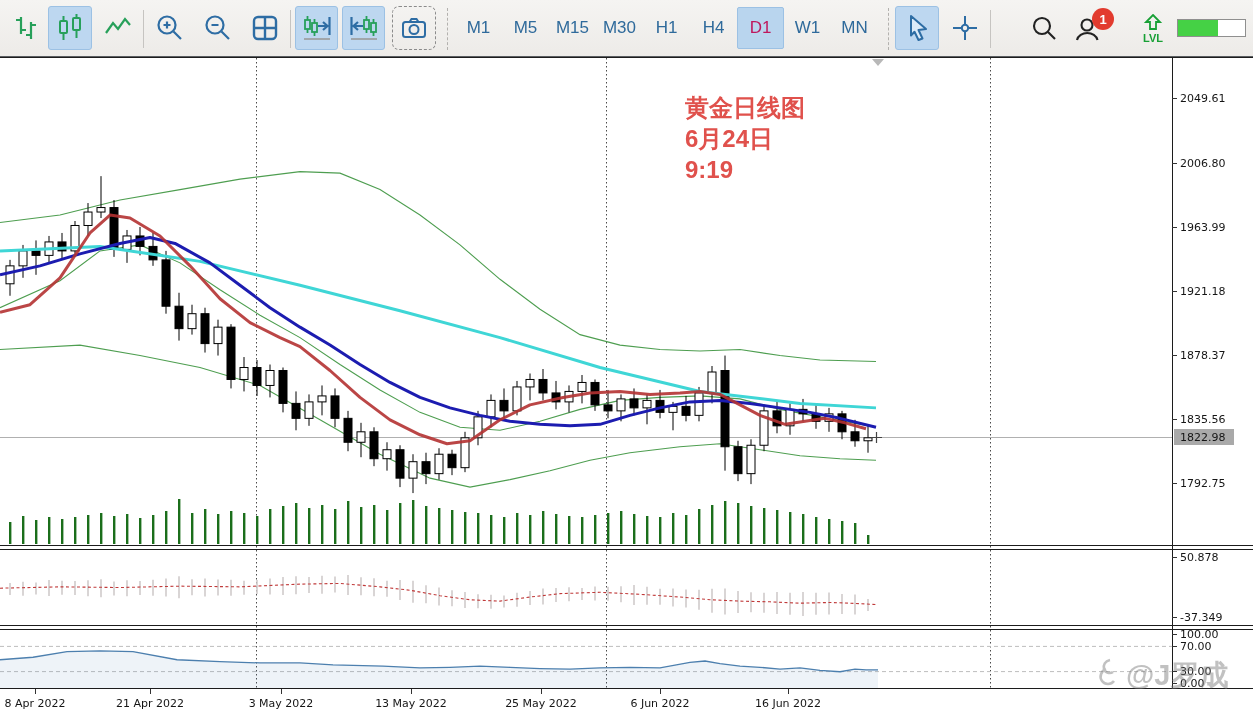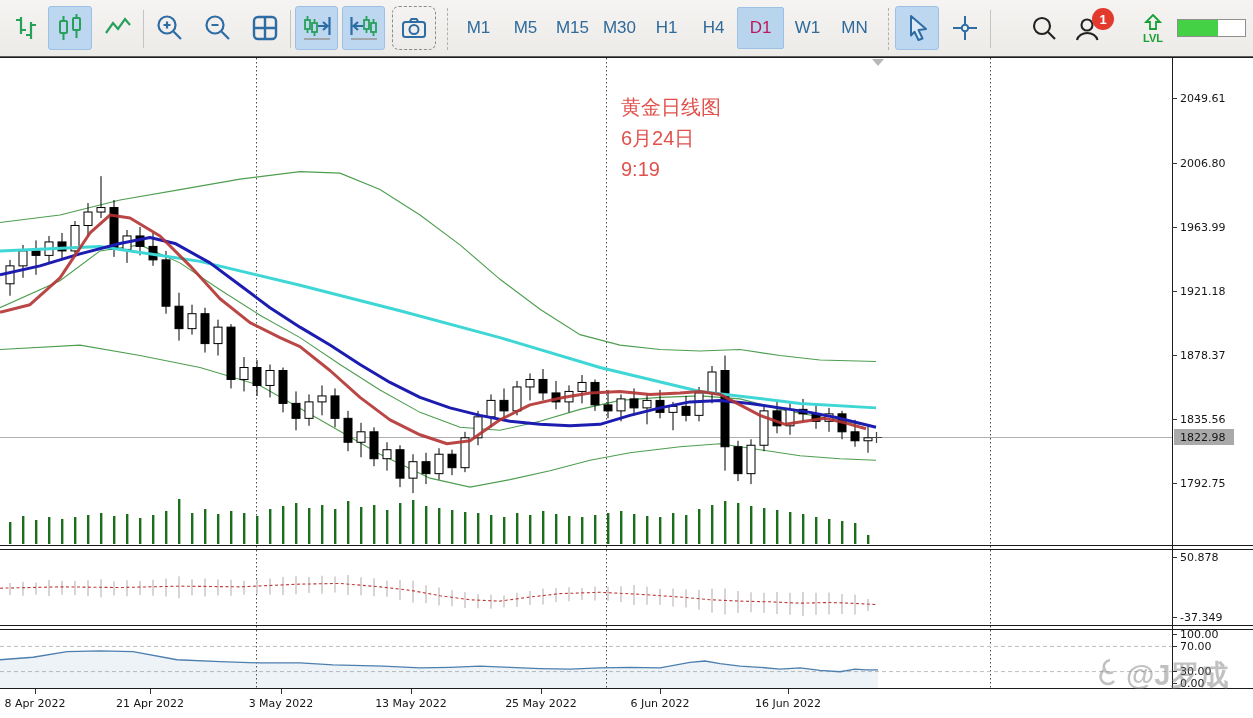--- a/index.html
+++ b/index.html
@@ -22,21 +22,21 @@
          background:#e23b2e;color:#fff;font-size:13px;font-weight:bold;display:flex;
          align-items:center;justify-content:center;z-index:3;}
   .lvl{position:absolute;left:1135px;top:8px;width:36px;height:42px;display:flex;flex-direction:column;
        align-items:center;justify-content:center;color:#18a035;font-size:11px;font-weight:bold;}
   .battery{position:absolute;left:1177px;top:19px;width:69px;height:18px;border:1px solid #8f8f8f;
            background:#fff;box-sizing:border-box;}
   .battery .fill{height:100%;background:#45d145;}
   
   #chart-svg{position:absolute;left:0;top:57px;}
   .axis-text{font-family:"DejaVu Sans",sans-serif;font-size:11px;fill:#151515;}
-  .annotation{position:absolute;left:621px;top:92px;font-size:20px;font-weight:normal;
+  .annotation{position:absolute;left:685px;top:92px;font-size:24px;font-weight:bold;
               line-height:31px;z-index:2;}
   .watermark{position:absolute;left:1096px;top:656px;font-size:29px;font-weight:bold;
              color:rgba(125,125,125,0.48);z-index:4;white-space:nowrap;display:flex;align-items:center;}
   .watermark svg{margin-right:4px;}
 </style>
 </head>
 <body>
 
 <div class="app">
 

